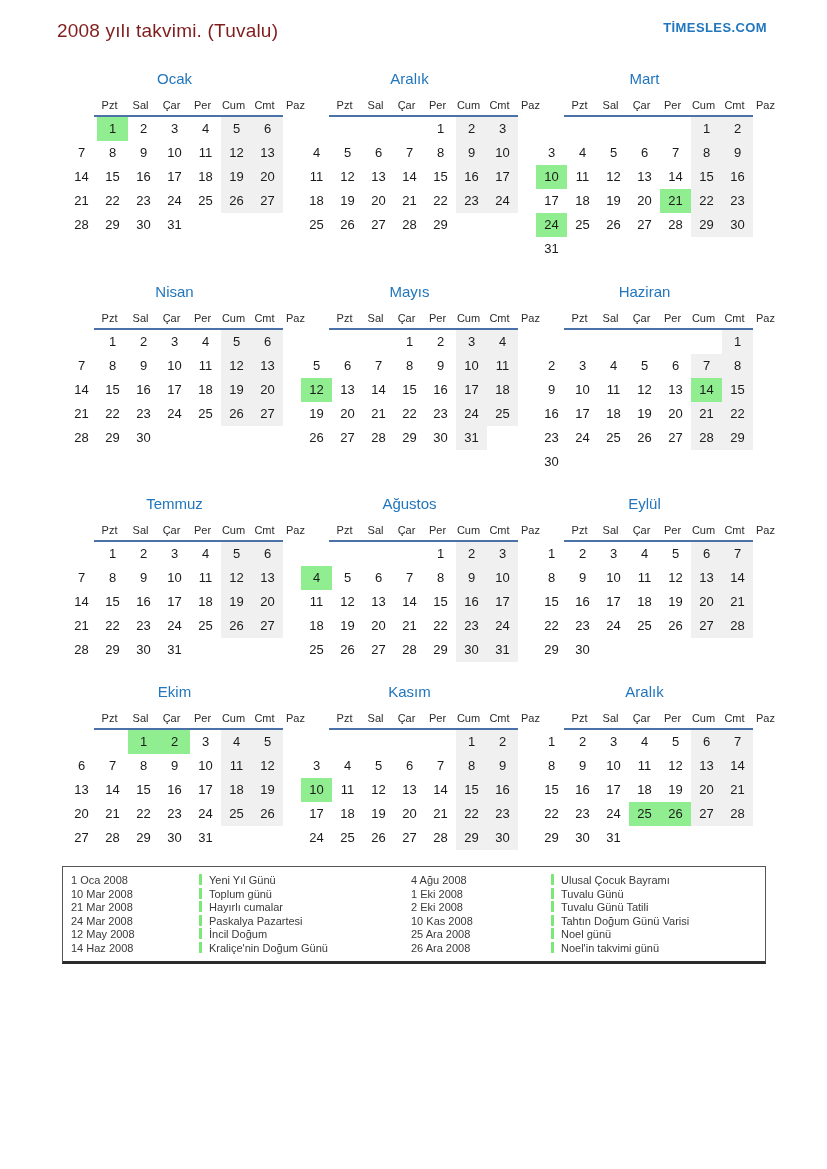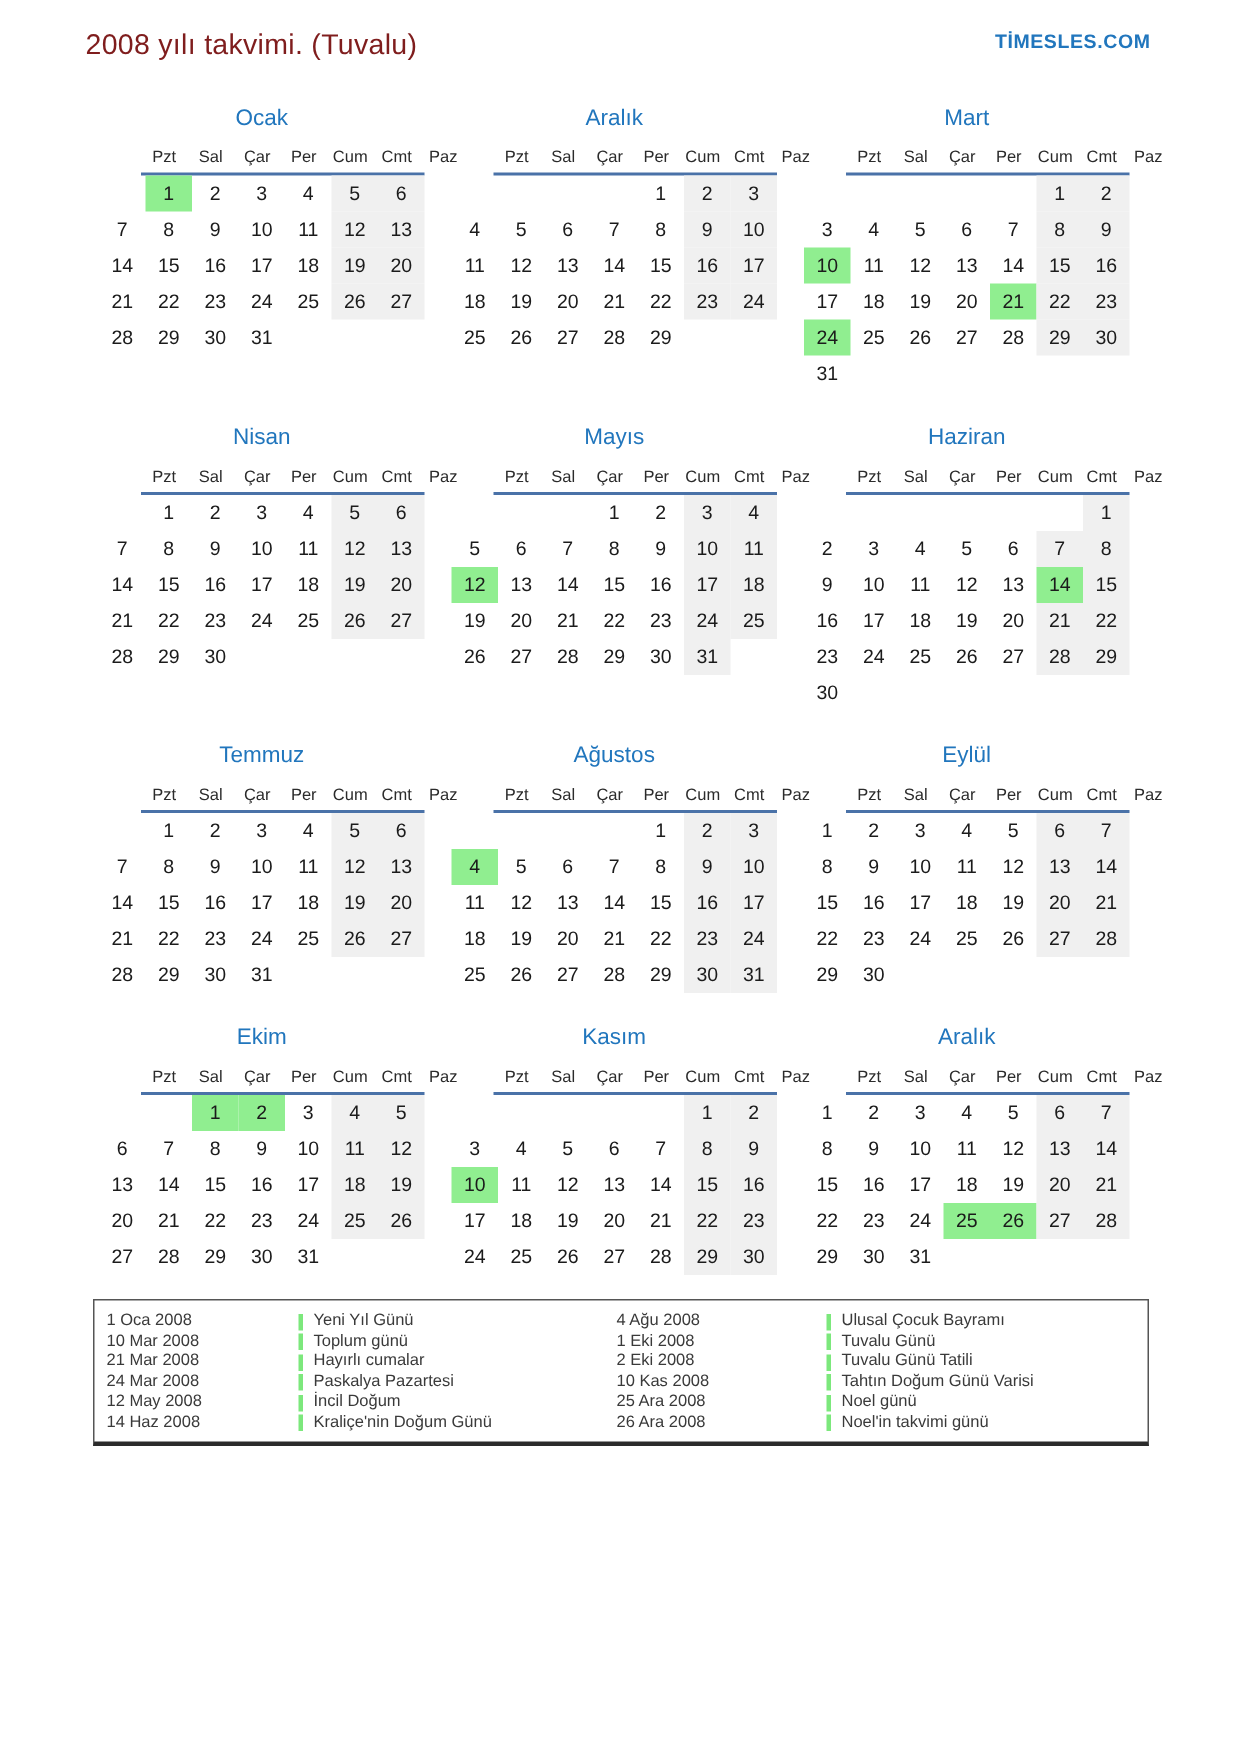--- a/index.html
+++ b/index.html
@@ -47,21 +47,21 @@
   .legend{
     margin:16px 16px 0 62px;width:704px;box-sizing:border-box;
     border:1px solid #555;border-bottom:3px solid #2b2b2b;
     padding:7px 8px 7px 8px;
   }
   .legend-grid{
     display:grid;grid-template-columns:128px 212px 140px 1fr;
     row-gap:1px;
   }
   .legend-date{font-size:11px;color:#3a3a3a;line-height:12.5px;}
-  .legend-name{font-size:11px;color:#3a3a3a;line-height:12.5px;display:flex;align-items:flex-end;}
+  .legend-name{font-size:11px;color:#3a3a3a;line-height:12.5px;display:flex;align-items:flex-start;}
   .hbar{
     display:inline-block;width:3px;height:11px;flex:0 0 3px;
     background:var(--legendbar);margin-right:7px;
   }
 </style>
 </head>
 <body>
 
 <div class="header">
   <div class="page-title">2008 yılı takvimi. (Tuvalu)</div>

